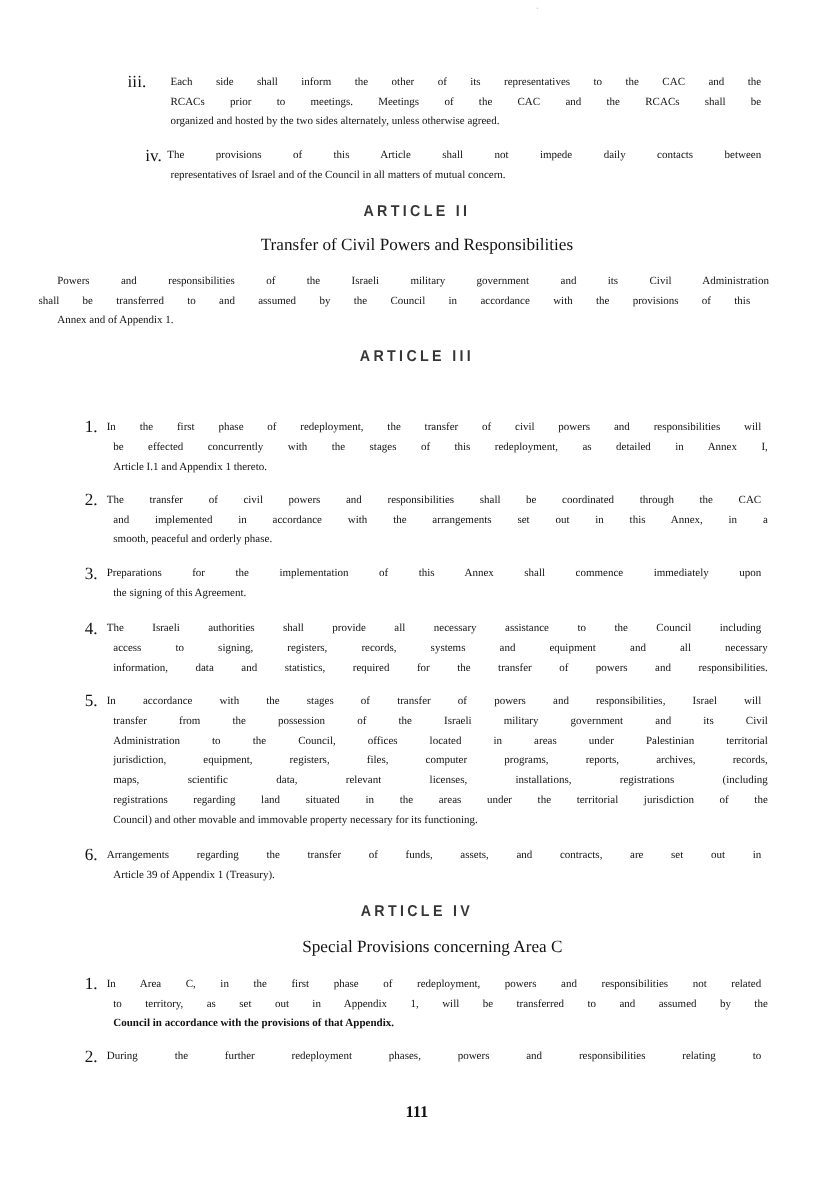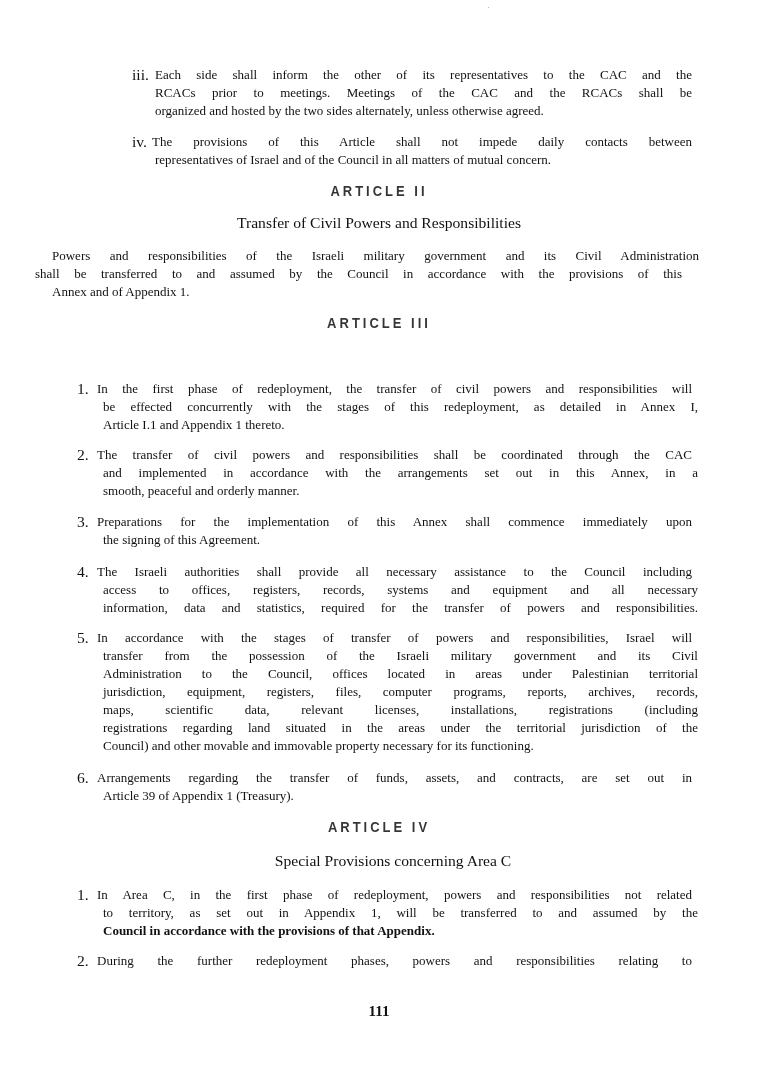--- a/index.html
+++ b/index.html
@@ -16,21 +16,21 @@
     color: #111111;
   }
   .page {
     position: absolute;
     left: 0; top: 0;
     width: 758px;
     height: 1078px;
   }
   .line {
     position: absolute;
-    font-size: 13px;
+    font-size: 10px;
     line-height: 18px;
     white-space: nowrap;
   }
   .just {
     text-align: justify;
     text-align-last: justify;
     white-space: normal;
   }
   .center {
     position: absolute;
@@ -75,21 +75,21 @@
   }
 </style>
 </head>
 <body>
 
 <div class="page">
 
   <div class="speck" style="left:488px; top:7px;"></div>
 
   <div>
-    <span class="num" style="left:132px; top:66px;">iii.</span>
+    <span class="num" style="left:116px; top:66px;">iii.</span>
     <div class="line just" style="left:155px; top:66px; width:537px;">Each side shall inform the other of its representatives  to the CAC and the</div>
     <div class="line just" style="left:155px; top:84px; width:537px;">RCACs prior to meetings. Meetings of the CAC and the RCACs shall be</div>
     <div class="line" style="left:155px; top:102px;font-family:Liberation Serif, serif;">organized and hosted by the two sides alternately, unless otherwise agreed.</div>
   </div>
 
   <div>
     <span class="num" style="left:132px; top:133px;">iv.</span>
     <div class="line just" style="left:152px; top:133px; width:540px;">The provisions of this  Article shall not impede daily contacts between</div>
     <div class="line" style="left:155px; top:151px;">representatives of Israel and of the Council in all matters of mutual concern.</div>
   </div>
@@ -108,33 +108,33 @@
     <span class="num" style="left:77px; top:380px;">1.</span>
     <div class="line just" style="left:97px; top:380px; width:595px;">In the first phase of redeployment, the transfer of civil powers and responsibilities will</div>
     <div class="line just" style="left:103px; top:398px; width:595px;">be effected concurrently with the stages of this redeployment, as detailed in Annex I,</div>
     <div class="line" style="left:103px; top:416px;">Article I.1 and Appendix 1 thereto.</div>
   </div>
 
   <div>
     <span class="num" style="left:77px; top:446px;">2.</span>
     <div class="line just" style="left:97px; top:446px; width:595px;">The transfer of civil powers and responsibilities shall be coordinated through the CAC</div>
     <div class="line just" style="left:103px; top:464px; width:595px;">and implemented in accordance with the arrangements set out in this Annex, in a</div>
-    <div class="line" style="left:103px; top:482px;">smooth, peaceful and orderly manner.</div>
+    <div class="line" style="left:103px; top:482px;">smooth, peaceful and orderly phase.</div>
   </div>
 
   <div>
     <span class="num" style="left:77px; top:513px;">3.</span>
     <div class="line just" style="left:97px; top:513px; width:595px;">Preparations for the implementation of this Annex shall commence immediately upon</div>
     <div class="line" style="left:103px; top:531px;">the signing of this Agreement.</div>
   </div>
 
   <div>
     <span class="num" style="left:77px; top:563px;">4.</span>
     <div class="line just" style="left:97px; top:563px; width:595px;">The Israeli authorities shall provide all necessary assistance to the Council including</div>
-    <div class="line just" style="left:103px; top:581px; width:595px;">access to offices, registers, records, systems and equipment and all necessary</div>
+    <div class="line just" style="left:103px; top:581px; width:595px;">access to signing, registers, records, systems and equipment and all necessary</div>
     <div class="line just" style="left:103px; top:599px; width:595px;">information, data and statistics, required for the transfer of powers and responsibilities.</div>
   </div>
 
   <div>
     <span class="num" style="left:77px; top:629px;">5.</span>
     <div class="line just" style="left:97px; top:629px; width:595px;">In accordance with the stages of transfer of powers and responsibilities, Israel will</div>
     <div class="line just" style="left:103px; top:647px; width:595px;">transfer from the possession of the Israeli military government and its Civil</div>
     <div class="line just" style="left:103px; top:665px; width:595px;">Administration to the Council, offices located in areas under Palestinian territorial</div>
     <div class="line just" style="left:103px; top:683px; width:595px;">jurisdiction, equipment, registers, files, computer programs, reports, archives, records,</div>
     <div class="line just" style="left:103px; top:701px; width:595px;">maps, scientific data, relevant licenses, installations, registrations (including</div>

